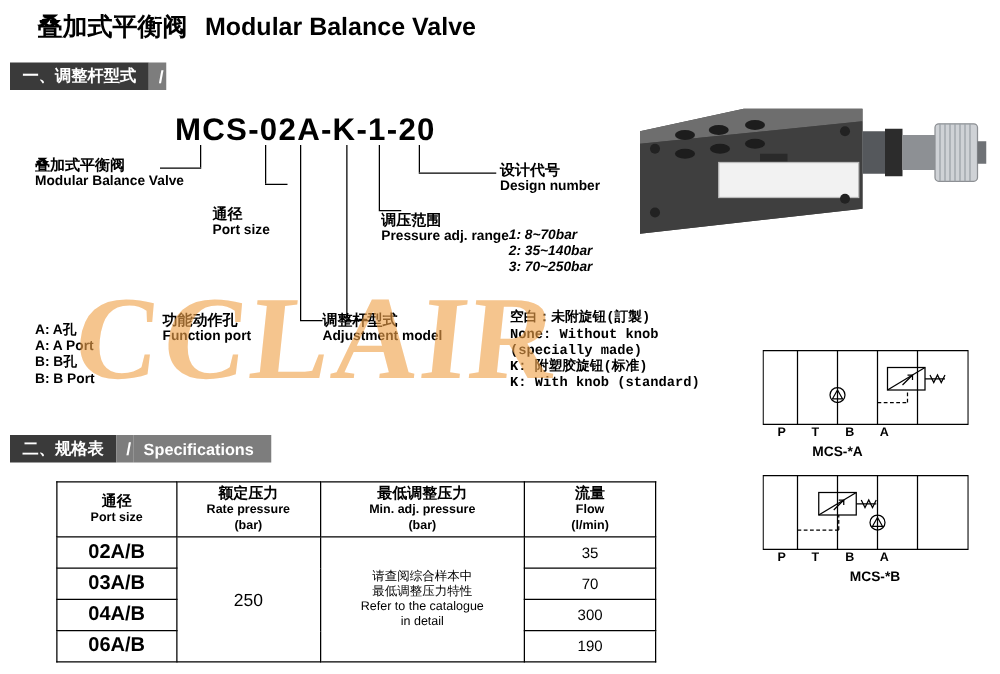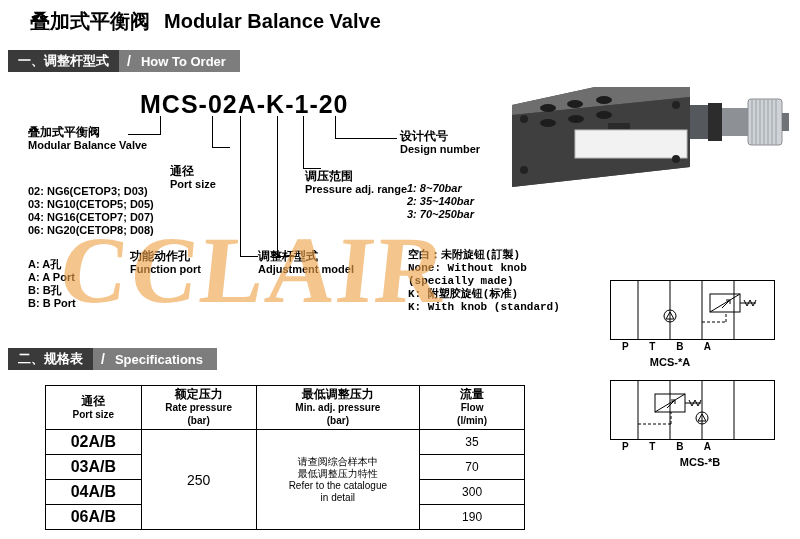--- a/index.html
+++ b/index.html
@@ -97,21 +97,20 @@
   <div class="doc-title">
     <span>叠加式平衡阀</span><span class="en">Modular Balance Valve</span>
   </div>
 
   <div class="sec" style="left:8px;top:50px;">
     <div class="tab">
       <span>一、</span>
         <span>调整杆型式</span>
     </div>
     <div class="slashmark">/</div>
-    <div class="en">How To Order</div>
   </div>
 
   <div class="model">
     <span>MCS</span><span>-02</span><span> A</span><span>-K</span><span>-1</span><span>-20</span>
   </div>
 
   <div class="ln" style="left:160px;top:116px;width:1px;height:18px;"></div>
   <div class="ln" style="left:128px;top:134px;width:33px;height:1px;"></div>
 
   <div class="ln" style="left:212px;top:116px;width:1px;height:31px;"></div>
@@ -130,26 +129,20 @@
   <div class="ln" style="left:335px;top:138px;width:62px;height:1px;"></div>
 
   <div class="lbl" style="left:28px;top:126px;">
     <div class="cn">叠加式平衡阀</div>
     <div class="en">Modular Balance Valve</div>
   </div>
 
   <div class="lbl" style="left:170px;top:165px;">
     <div class="cn">通径</div>
     <div class="en">Port size</div>
-  </div>
-  <div class="lbl" style="left:28px;top:185px;">
-    <div class="en">02: NG6(CETOP3; D03)</div>
-    <div class="en">03: NG10(CETOP5; D05)</div>
-    <div class="en">04: NG16(CETOP7; D07)</div>
-    <div class="en">06: NG20(CETOP8; D08)</div>
   </div>
 
   <div class="lbl" style="left:130px;top:250px;">
     <div class="cn">功能动作孔</div>
     <div class="en">Function port</div>
   </div>
   <div class="lbl" style="left:258px;top:250px;">
     <div class="cn">调整杆型式</div>
     <div class="en">Adjustment model</div>
   </div>

